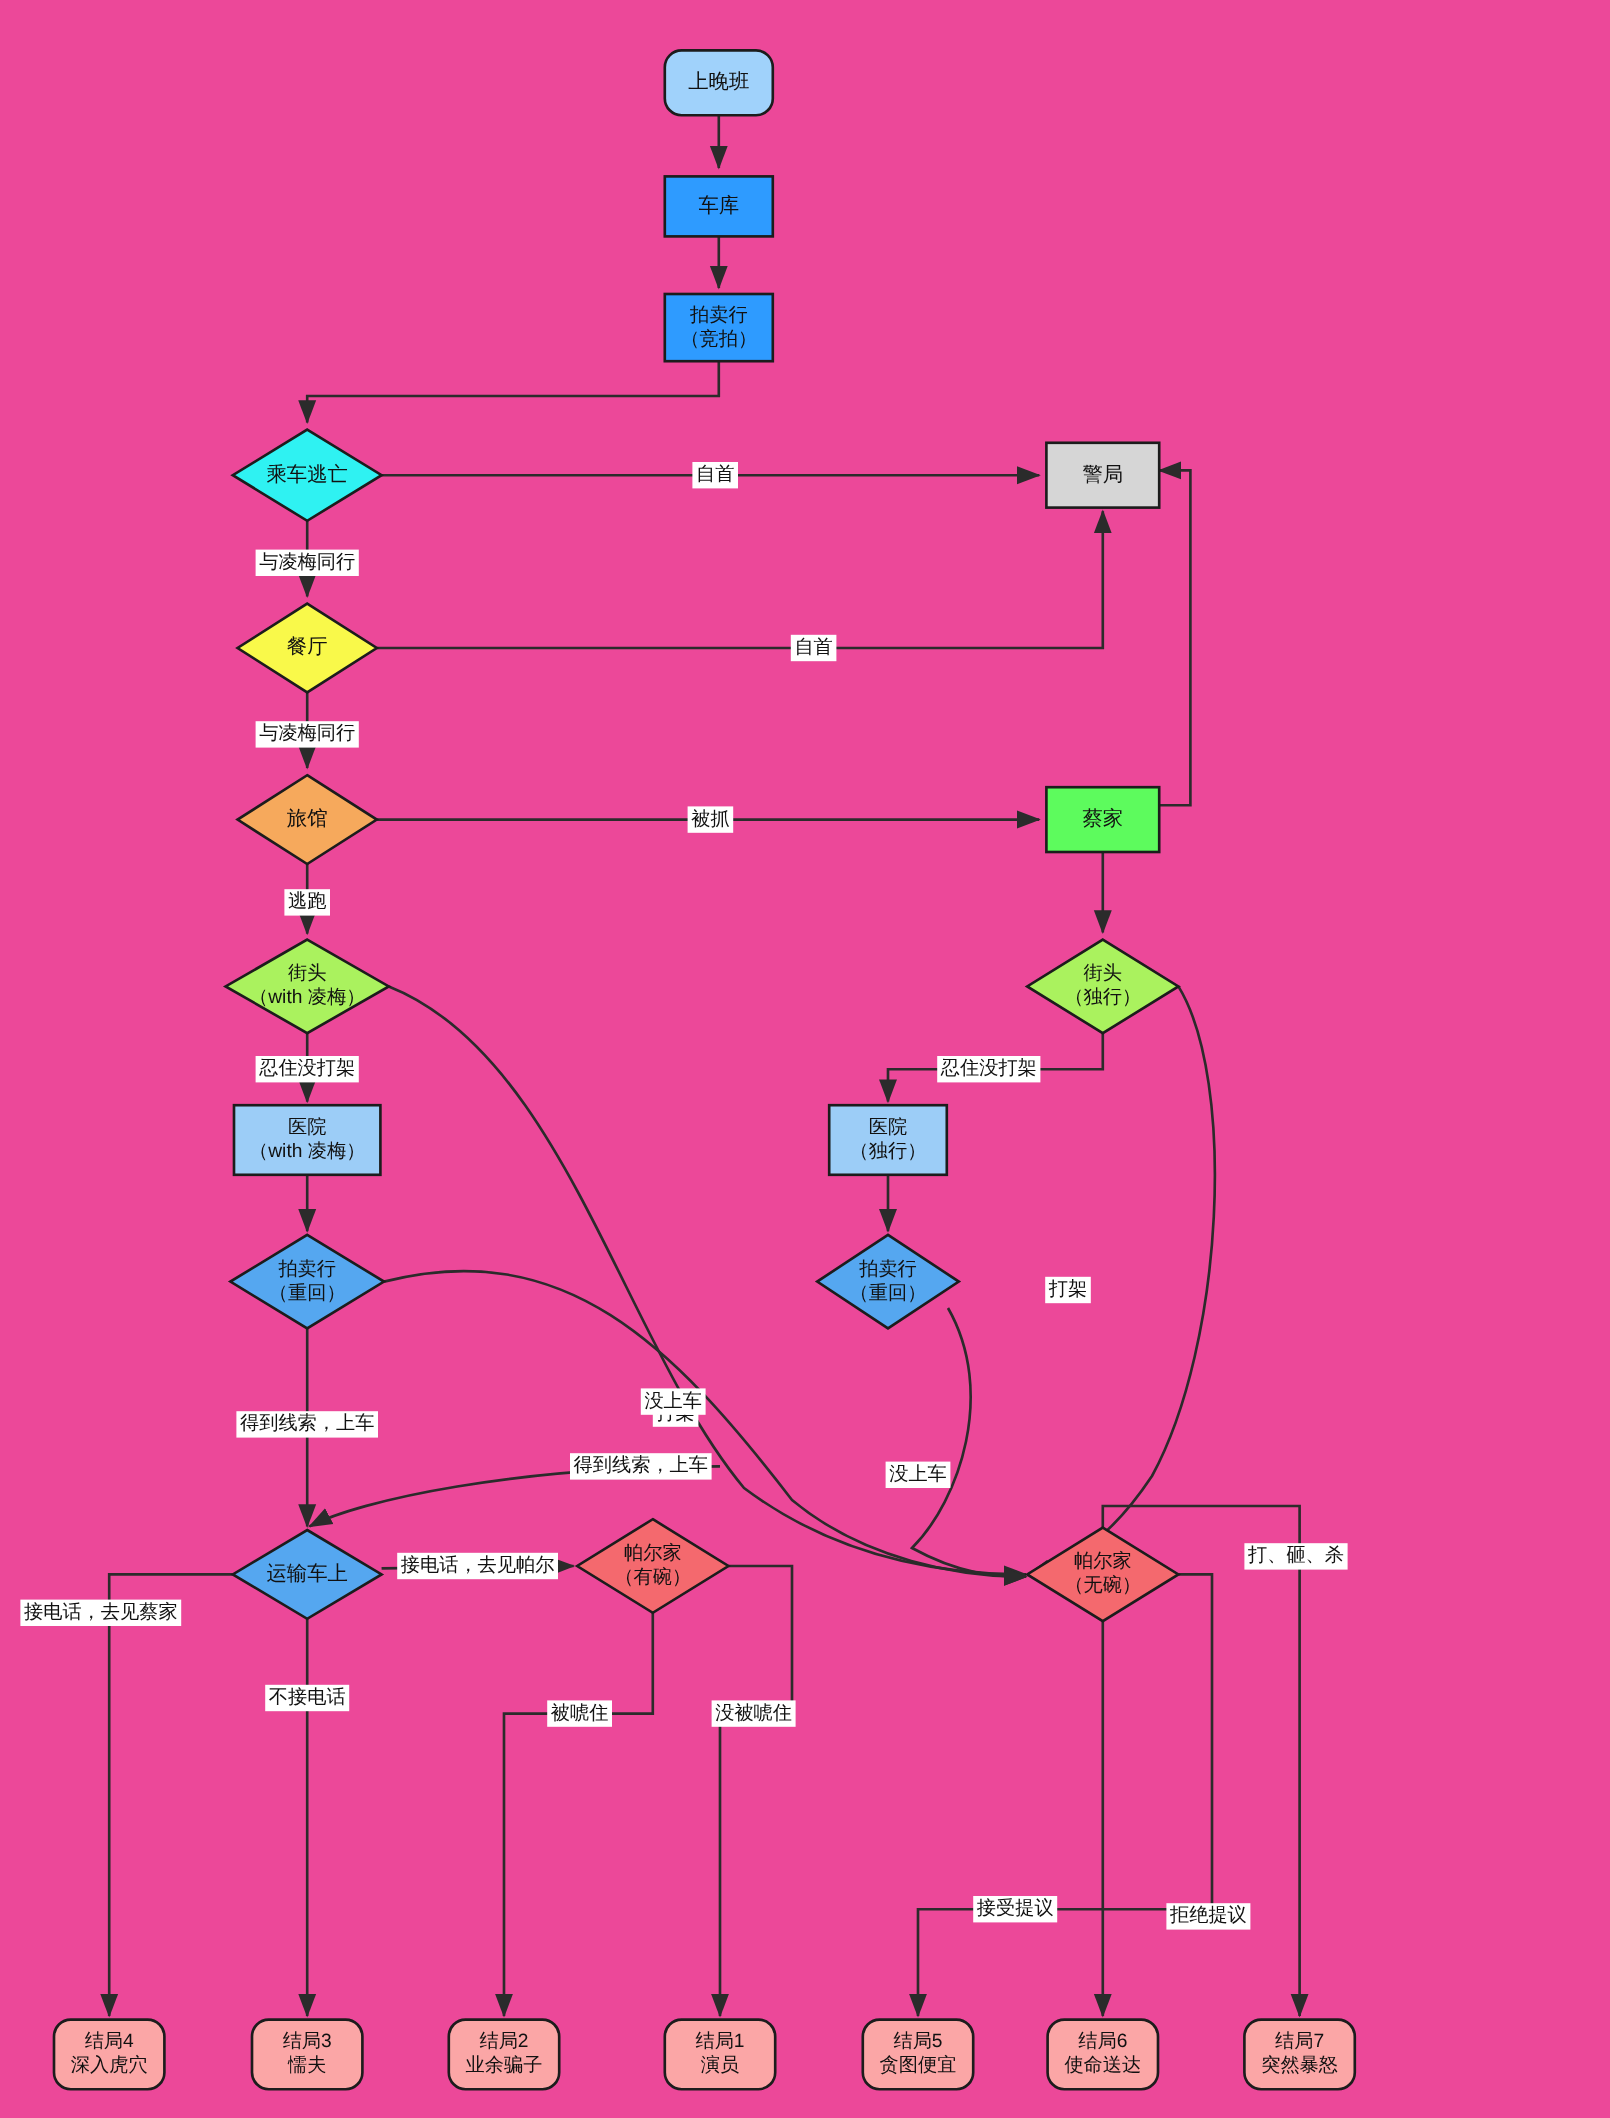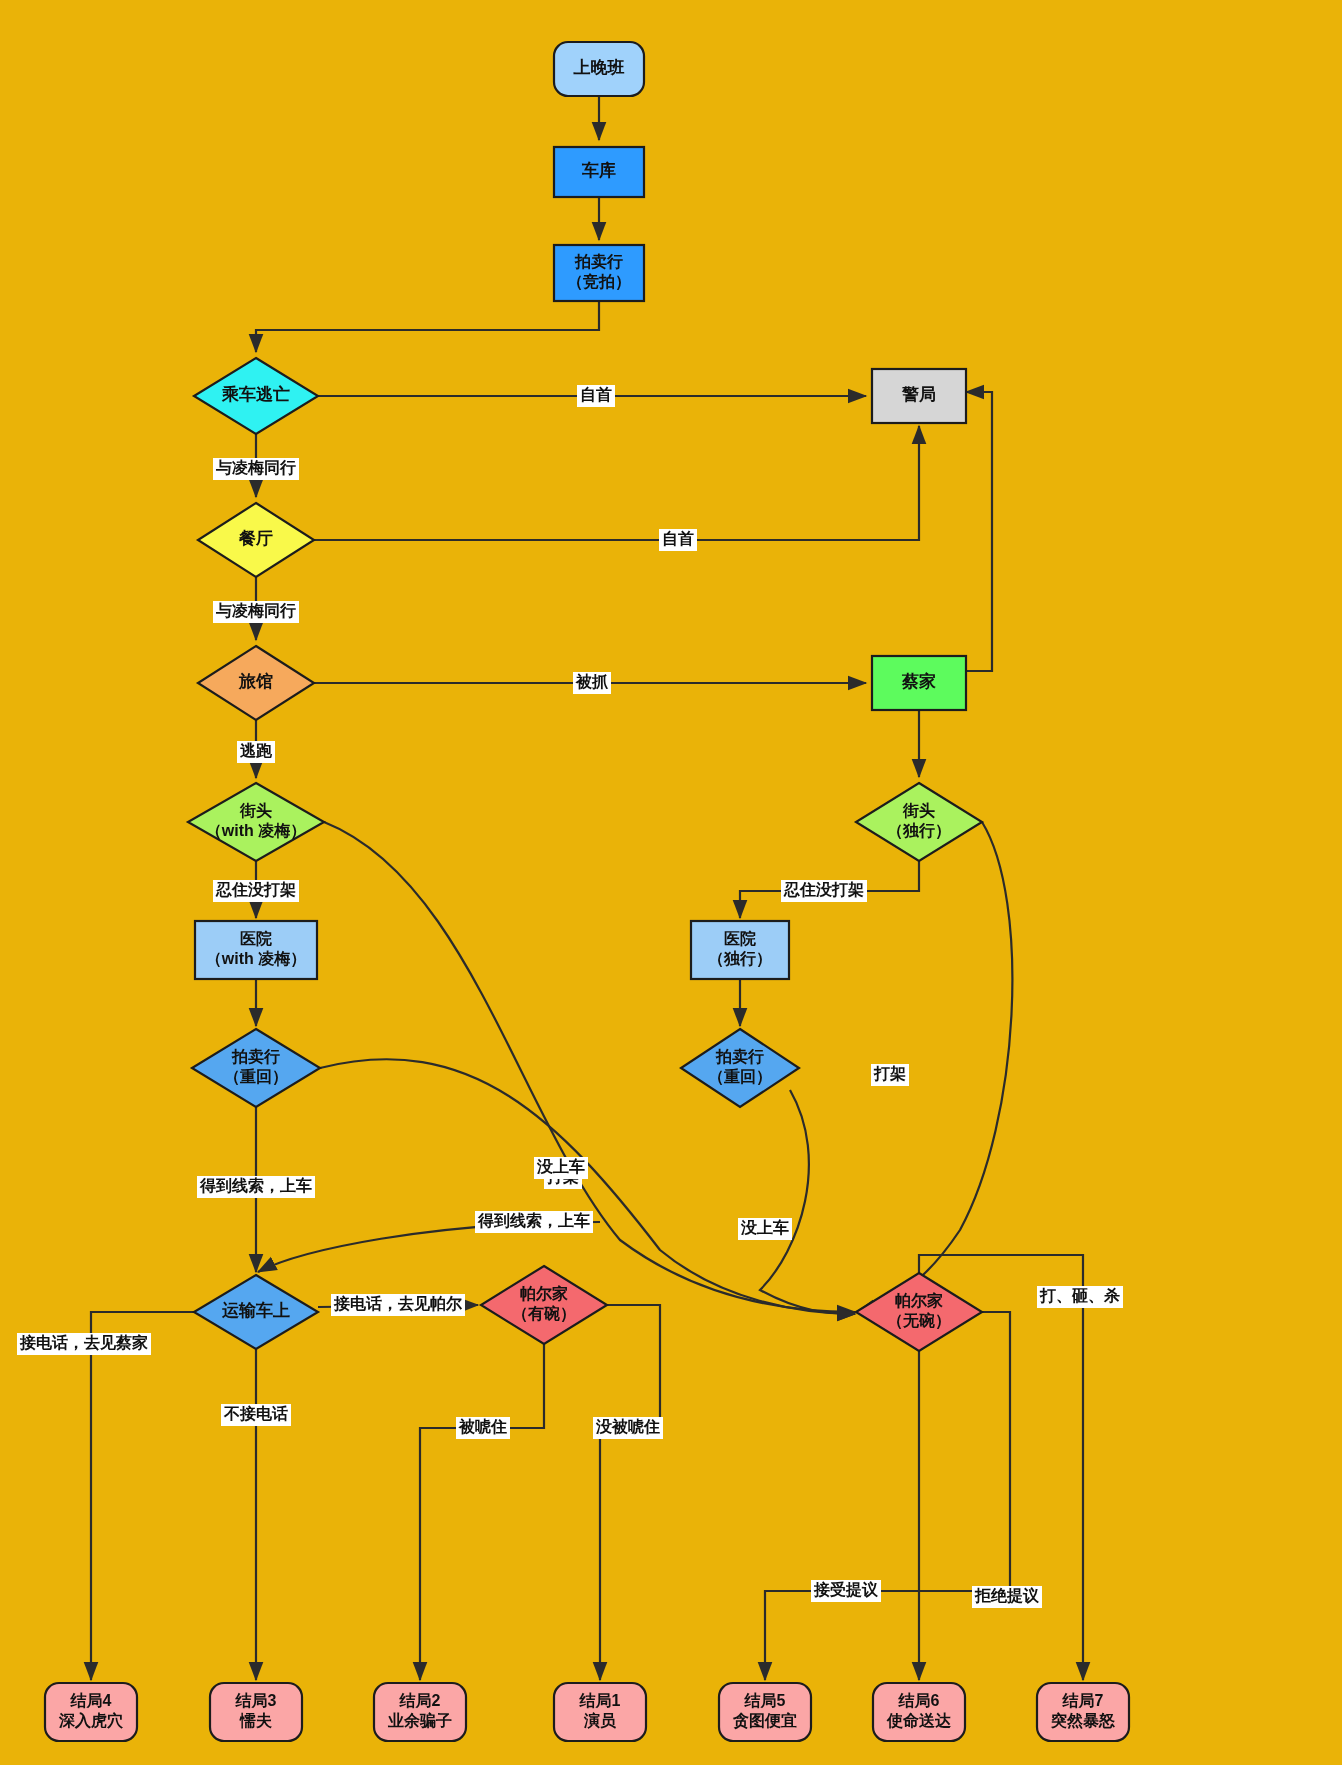--- a/index.html
+++ b/index.html
@@ -7,23 +7,22 @@
     padding: 0;
     background: #ffffff;
   }
   body {
     font-family: "Liberation Sans", "DejaVu Sans", sans-serif;
   }
   #stage {
     position: relative;
     width: 1342px;
     height: 1765px;
-    background: #eab308;
+    background: #ec4899;
     overflow: hidden;
-    font-weight: bold;
   }
   svg#flow {
     display: block;
     width: 1342px;
     height: 1765px;
   }
   .node-shape {
     stroke: #1c1c1c;
     stroke-width: 2.2;
   }

